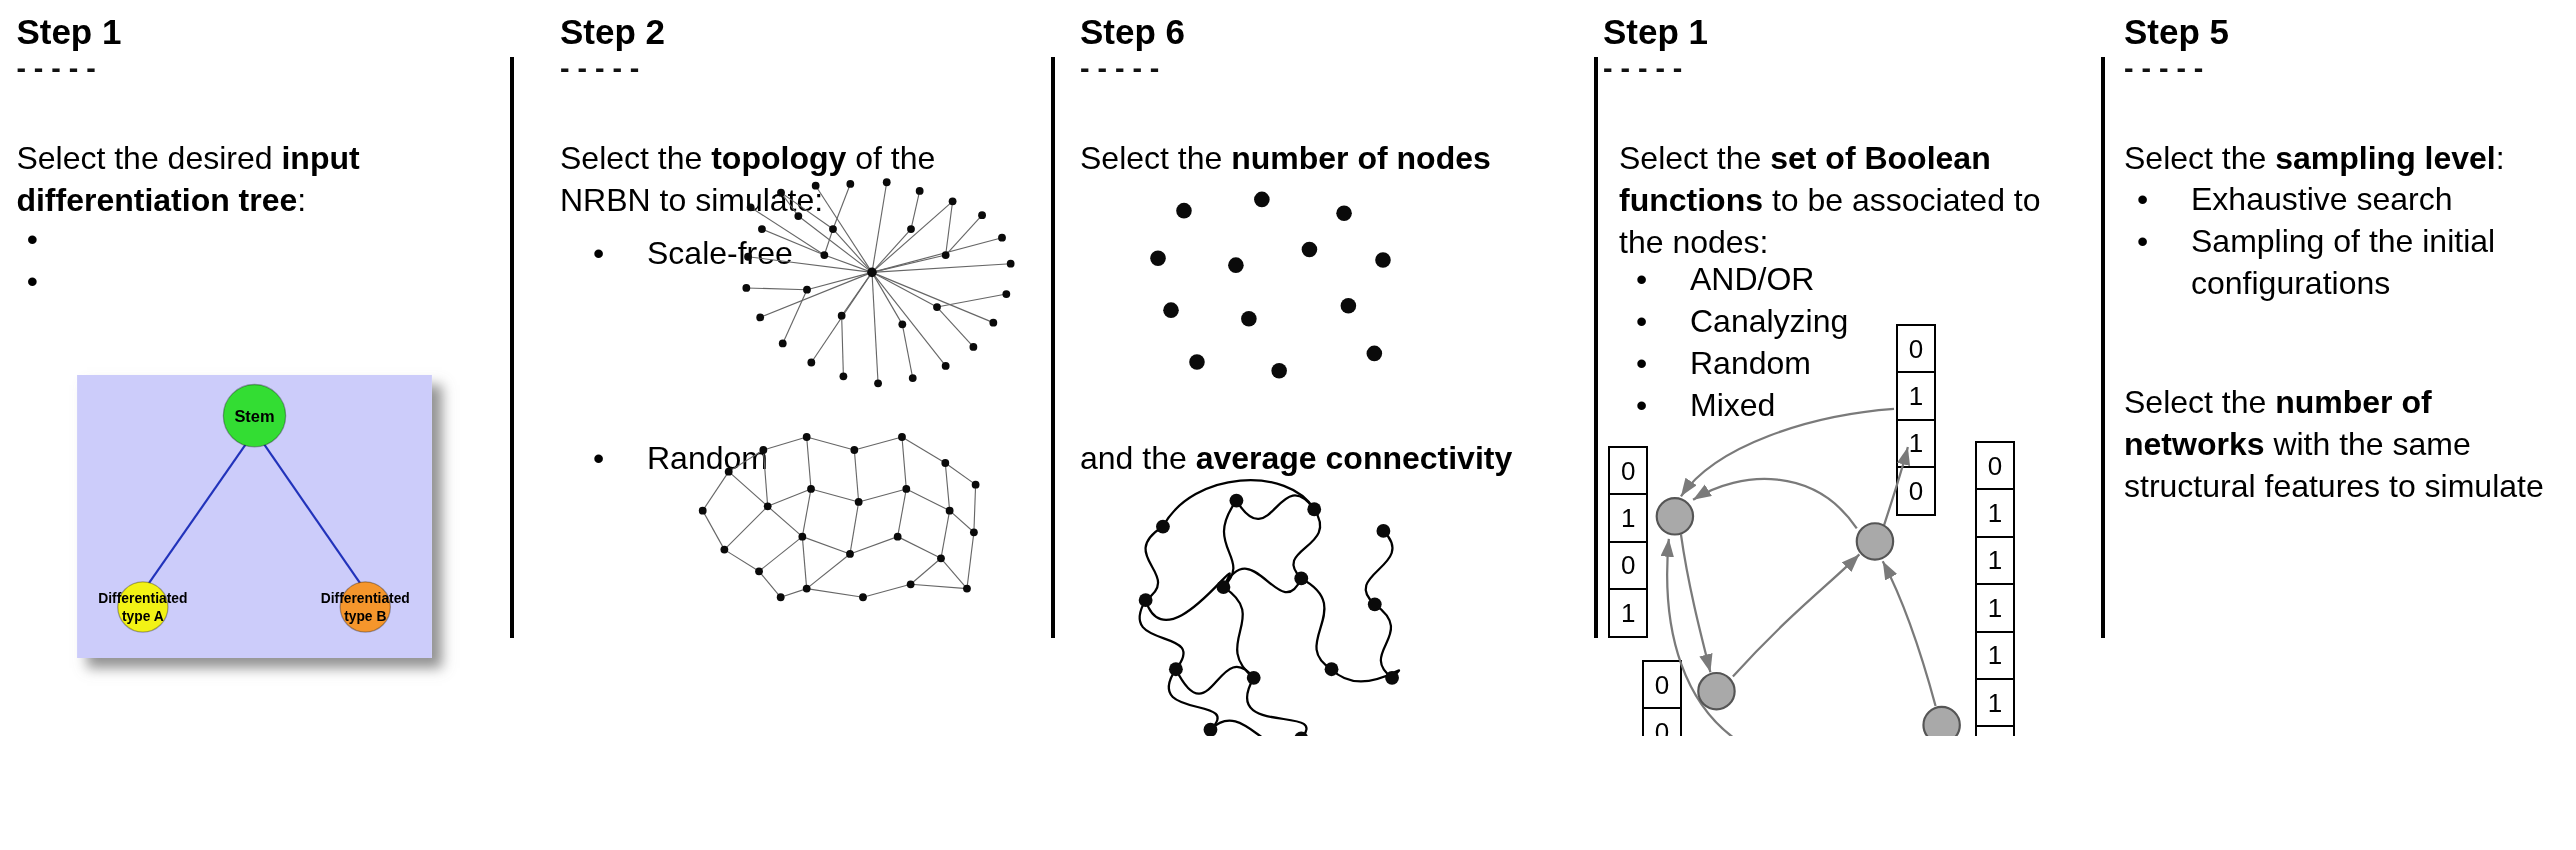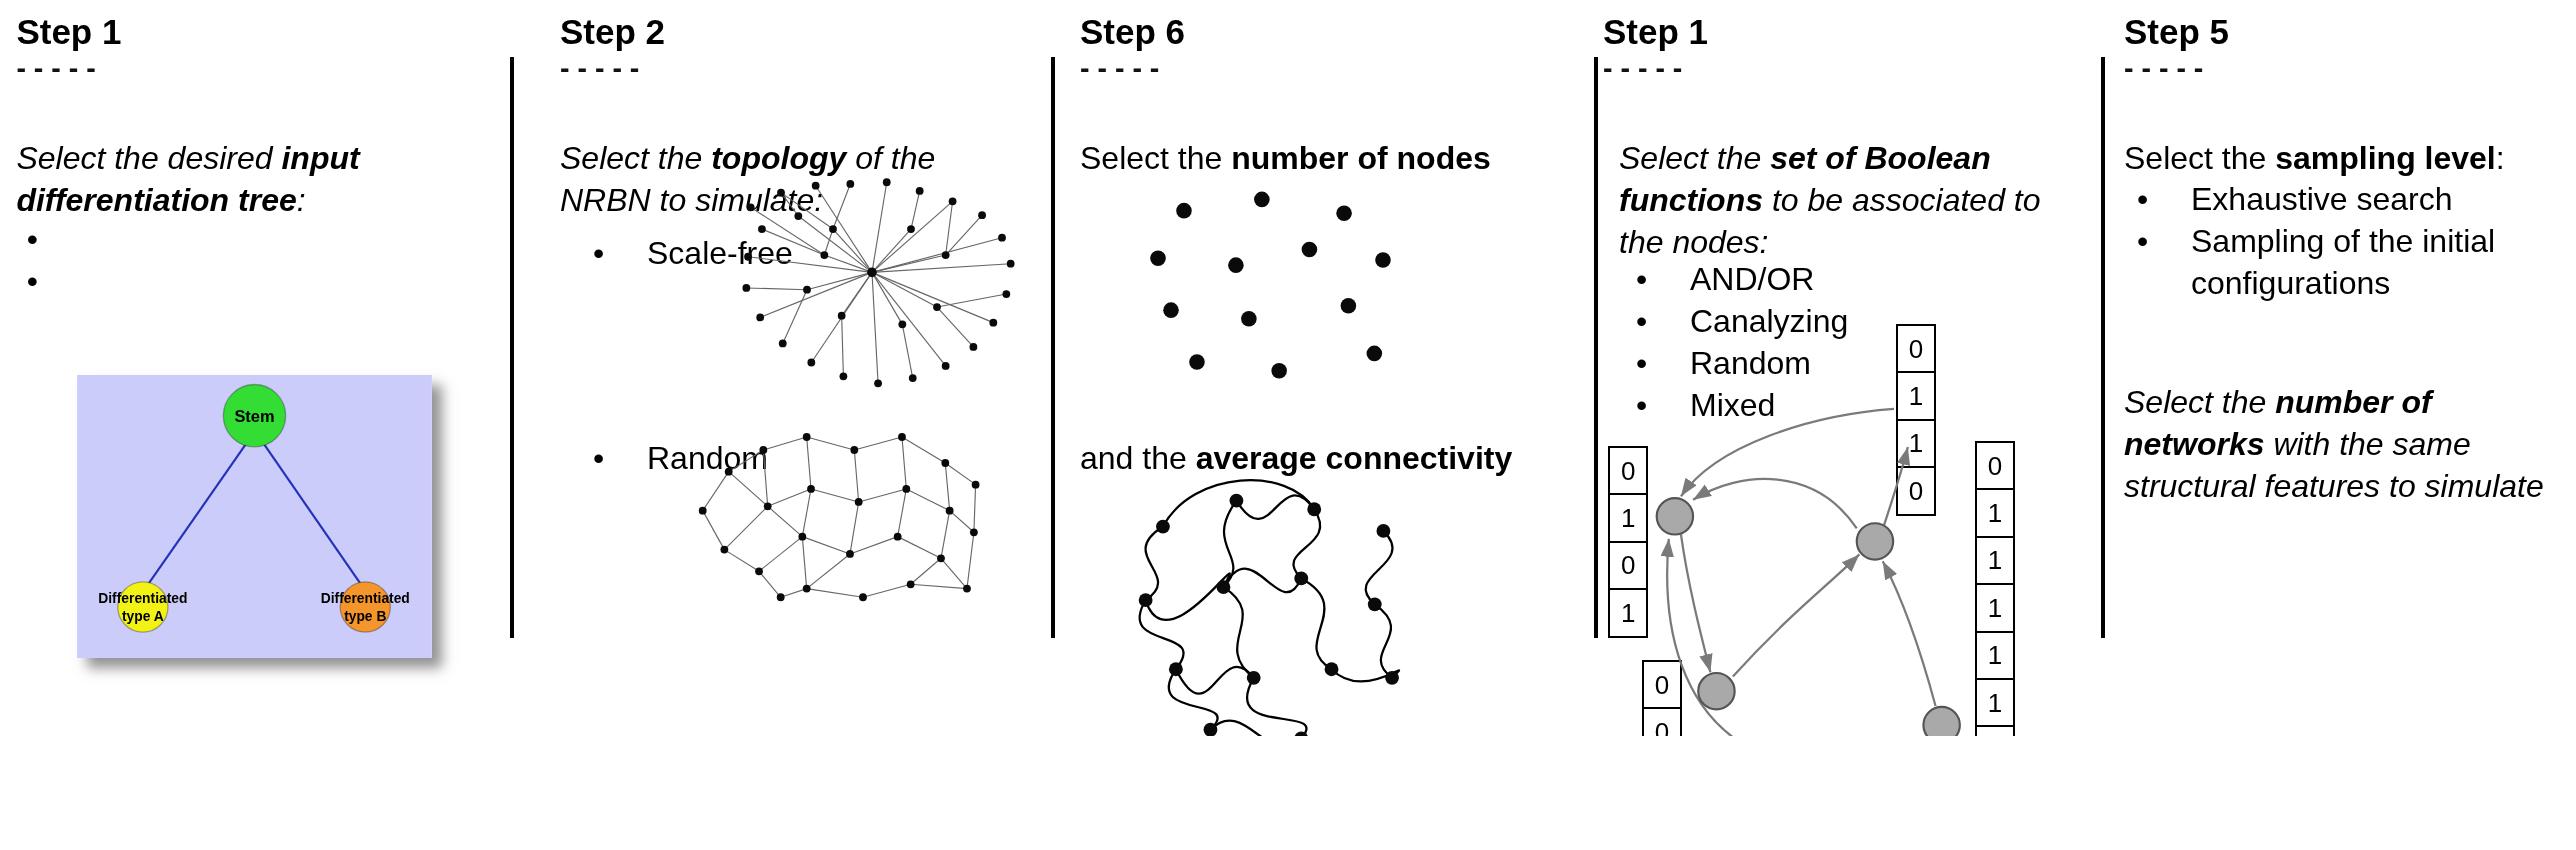--- a/index.html
+++ b/index.html
@@ -6,21 +6,21 @@
   body {
     font-family:"Liberation Sans", sans-serif;
     background:#ffffff; color:#000; overflow:hidden;
   }
   .page { position:relative; width:2576px; height:736px; background:#fff; overflow:hidden; }
   .divider { position:absolute; top:57px; width:3.5px; height:581px; background:#000; }
   .col { position:absolute; top:0; height:851px; }
   .step-title { position:absolute; top:12px; left:0; font-size:35px; font-weight:700; white-space:nowrap; }
   .dashes { position:absolute; top:52px; left:0; font-size:28.6px; font-weight:700; white-space:pre; color:#111; }
   .para { position:absolute; font-size:32px; line-height:42px; }
-  .ln { display:block;font-style:italic; }
+  .ln { display:block; }
   .nw { white-space:nowrap; }
   .b { font-weight:700; }
   .i { font-style:italic; }
   .bullets { position:absolute; font-size:32px; line-height:42px; }
   .bullet { display:flex; align-items:flex-start; }
   .bullet .marker { flex:0 0 auto; width:54px; }
   .btext { display:inline-block; }
   svg { display:block; }
   .figabs { position:absolute; }
   

